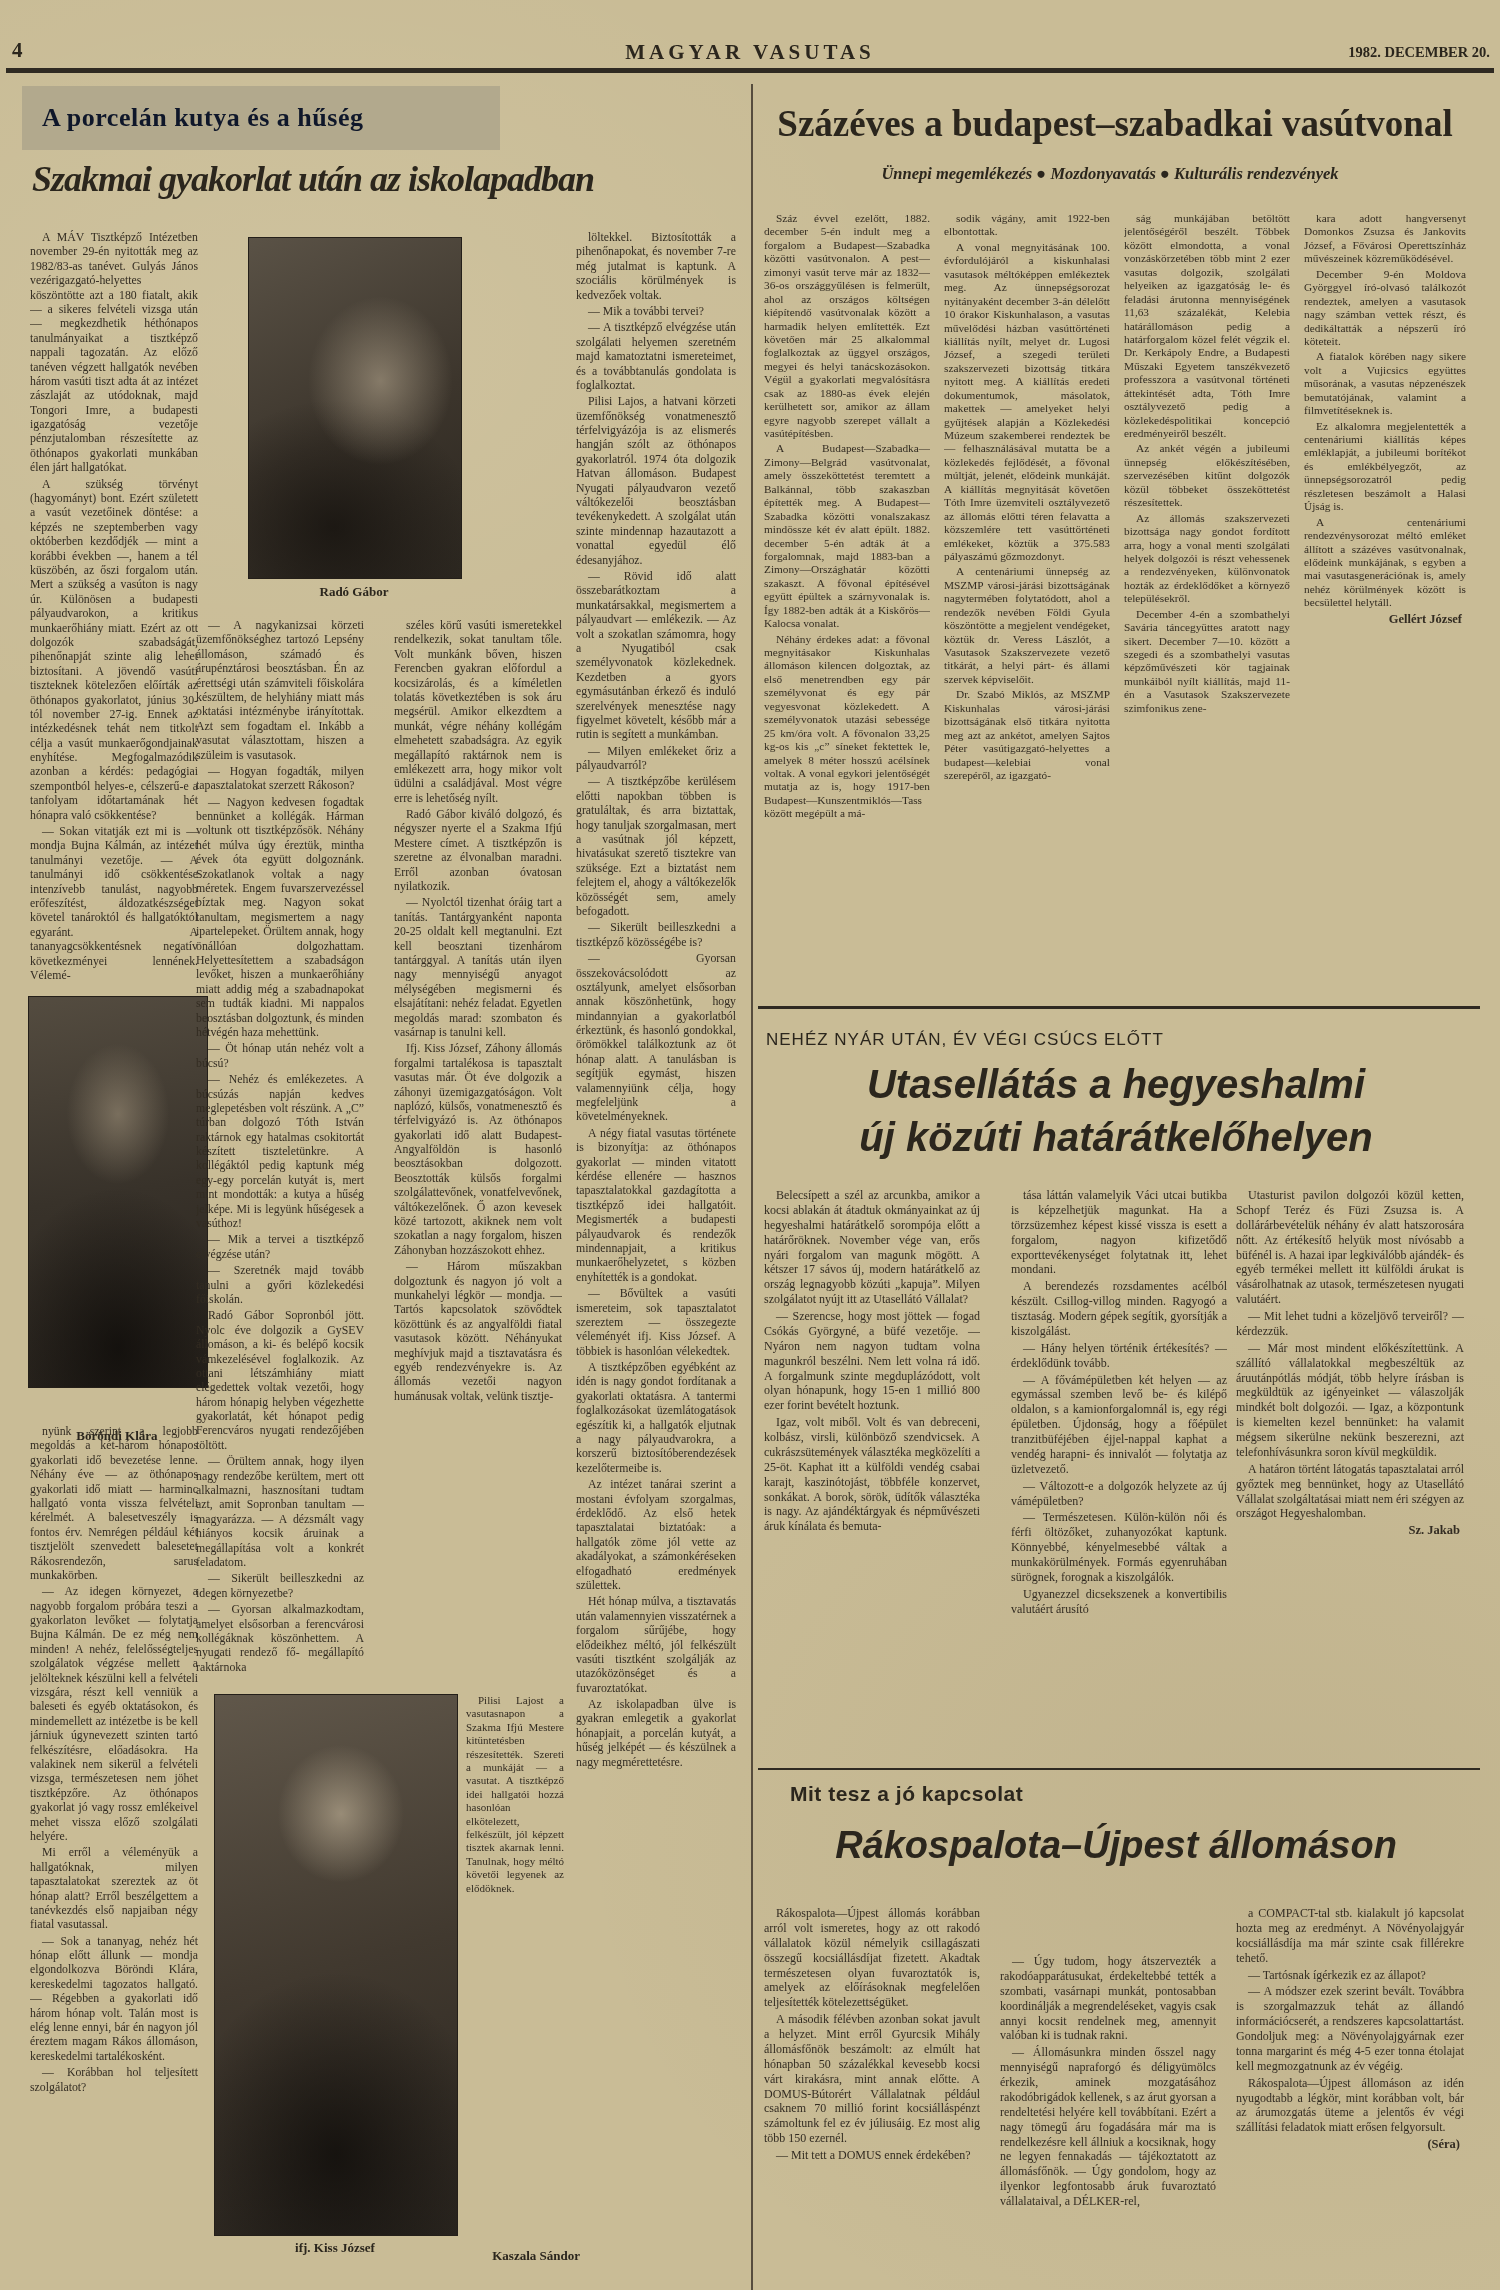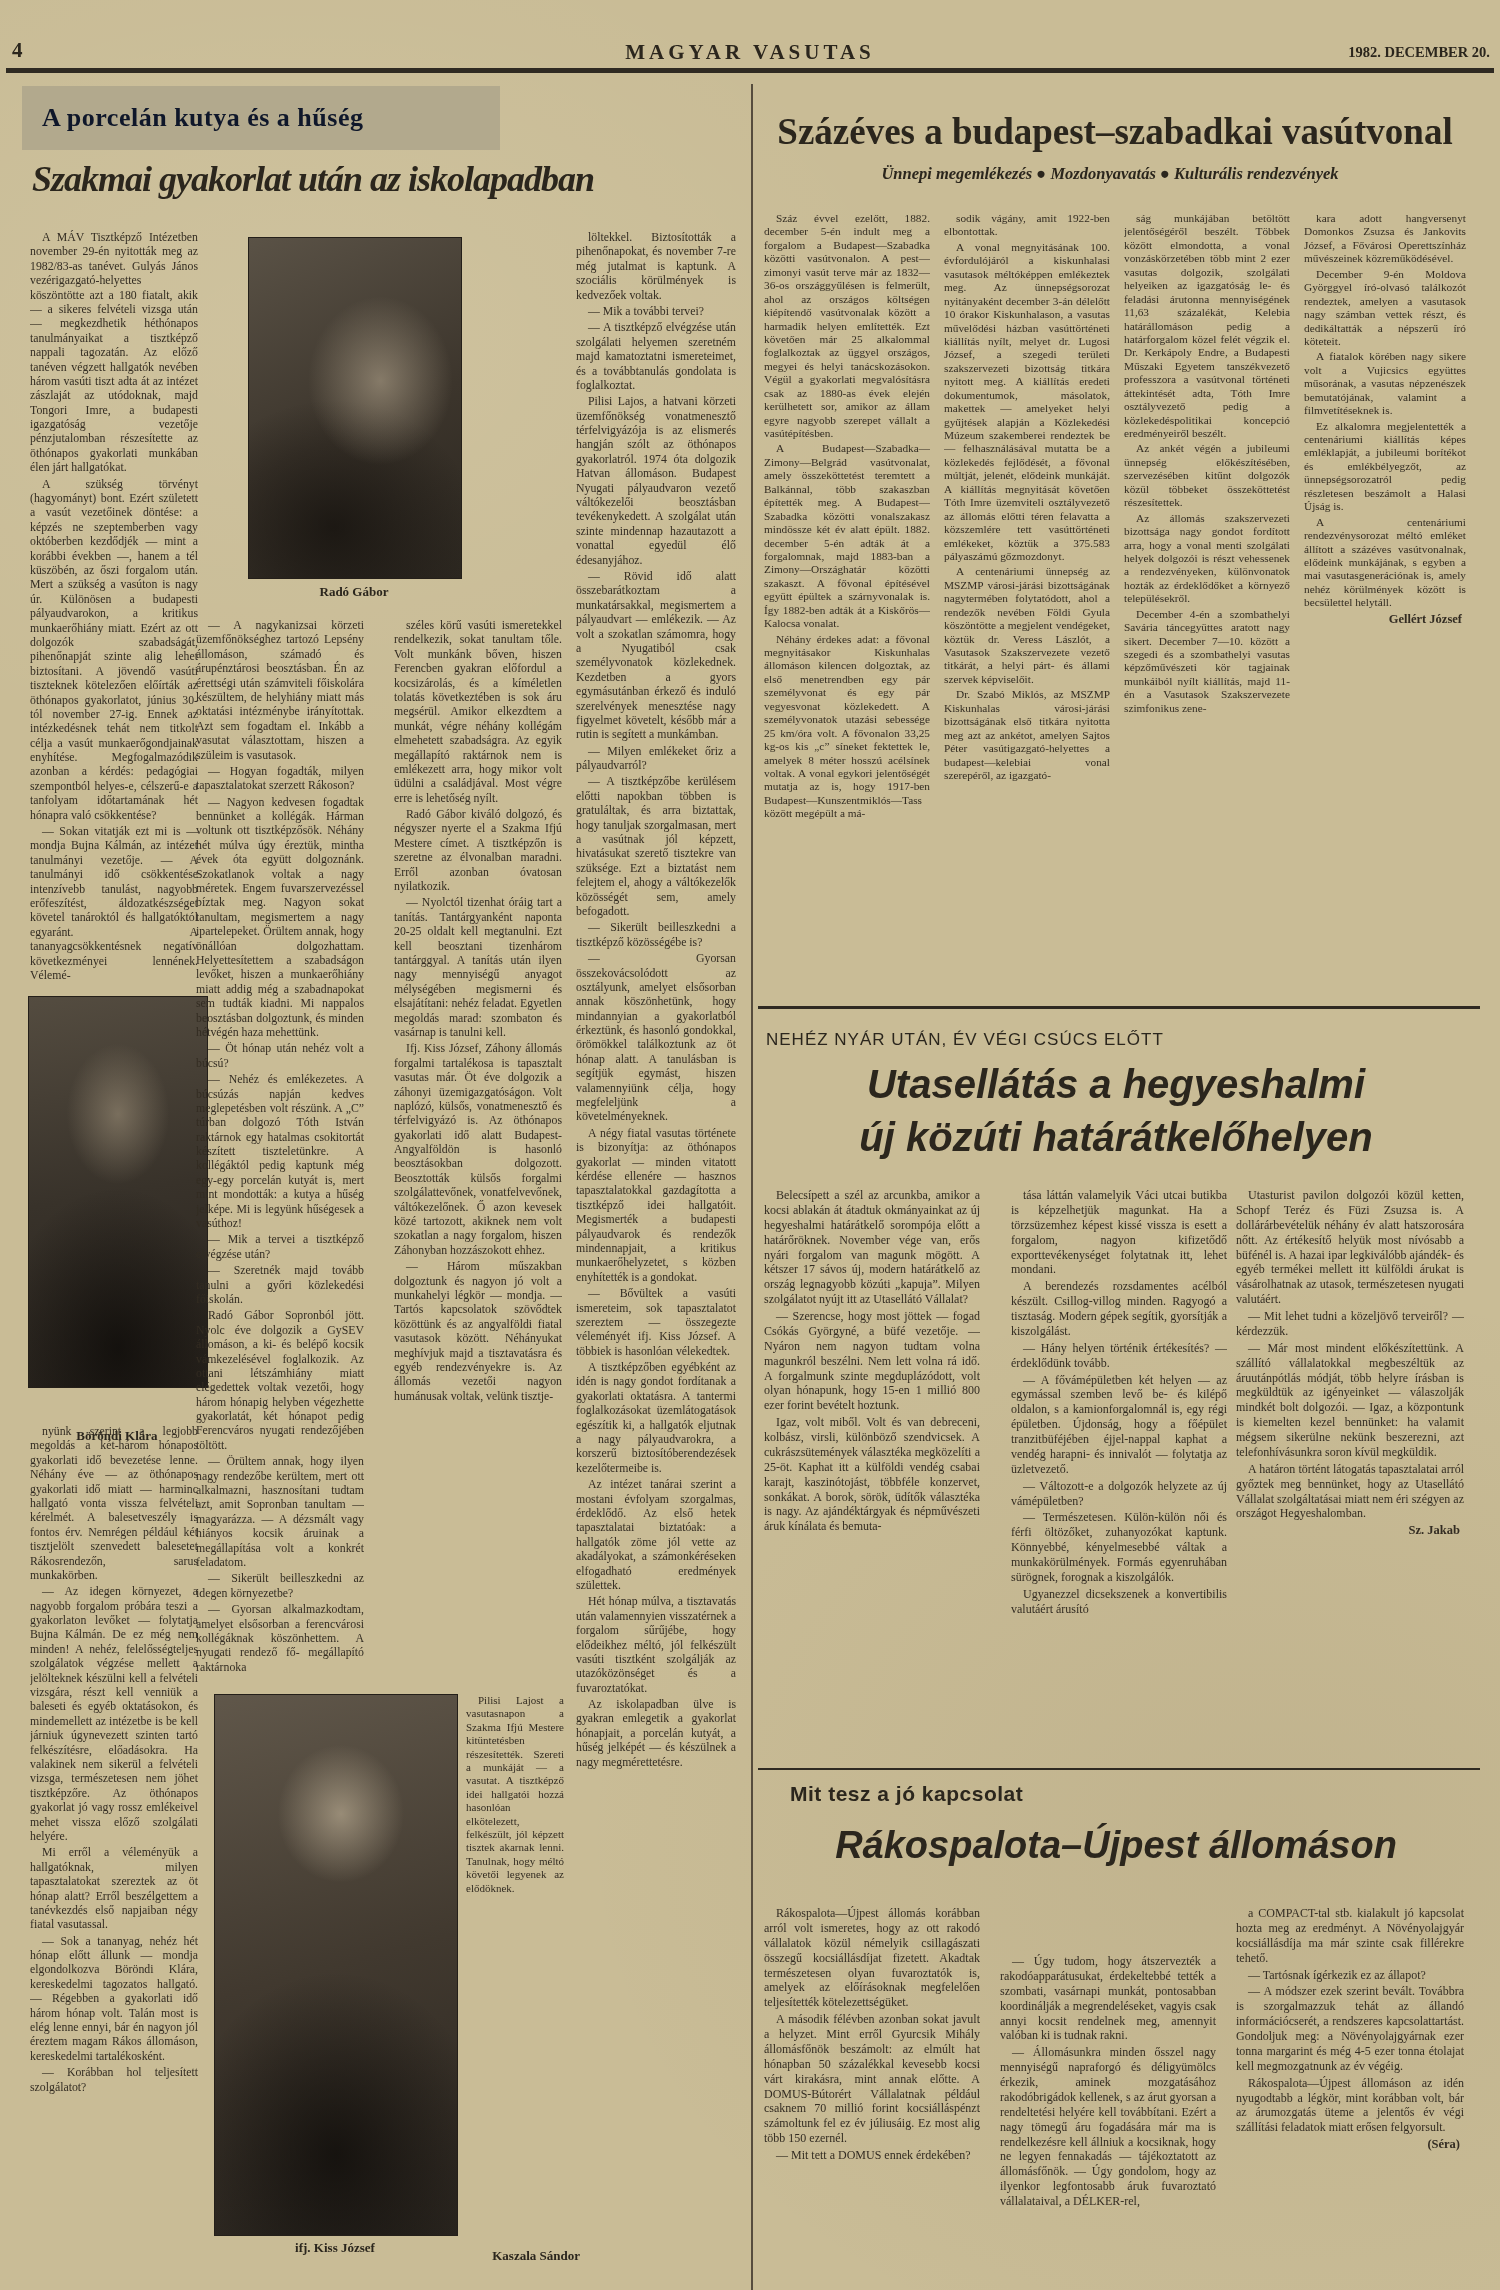--- a/index.html
+++ b/index.html
@@ -30,21 +30,21 @@
       radial-gradient(ellipse 90% 55% at 50% 90%, rgba(10,8,6,0.7), rgba(0,0,0,0) 75%),
       linear-gradient(170deg,#544c40 0%,#38322a 50%,#28231d 100%);}
   .ph-kiss{background:
       radial-gradient(ellipse 45% 22% at 52% 22%, rgba(200,185,158,0.6), rgba(0,0,0,0) 58%),
       radial-gradient(ellipse 85% 45% at 50% 85%, rgba(10,8,6,0.7), rgba(0,0,0,0) 75%),
       linear-gradient(165deg,#60574a 0%,#41392f 50%,#2a251f 100%);}
   .caption{position:absolute;font-size:13px;font-weight:700;text-align:center;color:#2b261d;}
   .kickbox{position:absolute;background:#b2a98d;display:flex;align-items:center;padding-left:20px;box-sizing:border-box;}
   .kickbox span{font-size:26px;font-weight:700;color:#0f172a;letter-spacing:0.5px;}
   .head-school{position:absolute;font-size:36px;font-weight:700;font-style:italic;color:#2b261d;letter-spacing:-1px;white-space:nowrap;}
-  .head-cent{position:absolute;text-align:center;font-size:37px;font-weight:700;color:#2b261d;letter-spacing:0px;margin-top:8px;}
+  .head-cent{position:absolute;text-align:center;font-size:37px;font-weight:700;color:#2b261d;letter-spacing:0px;}
   .sub-cent{position:absolute;text-align:center;font-size:16.5px;font-weight:700;font-style:italic;color:#2b261d;}
   .kick-sans{position:absolute;font-family:"Liberation Sans",sans-serif;font-size:17px;color:#2b261d;letter-spacing:1px;}
   .kick-bold{position:absolute;font-family:"Liberation Sans",sans-serif;font-size:21px;font-weight:700;color:#2b261d;letter-spacing:0.5px;}
   .head-sans{position:absolute;text-align:center;font-family:"Liberation Sans",sans-serif;font-weight:700;font-style:italic;color:#2b261d;}
 </style>
 </head>
 <body>
 
 <div class="page">
 

